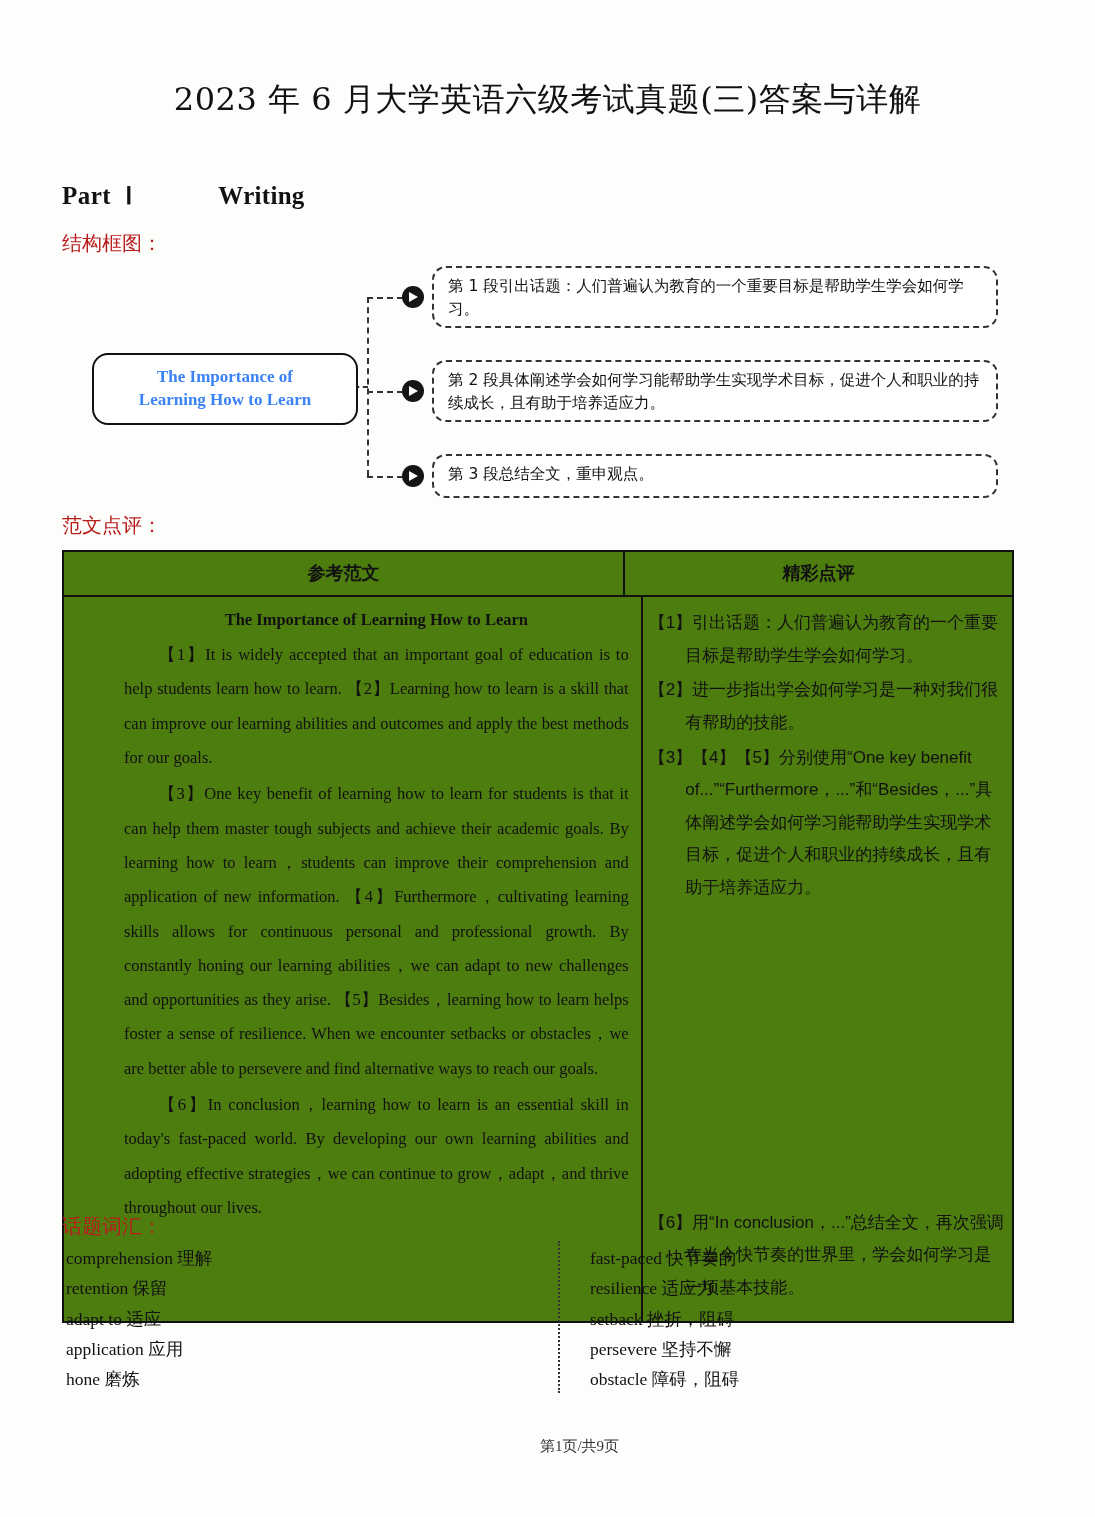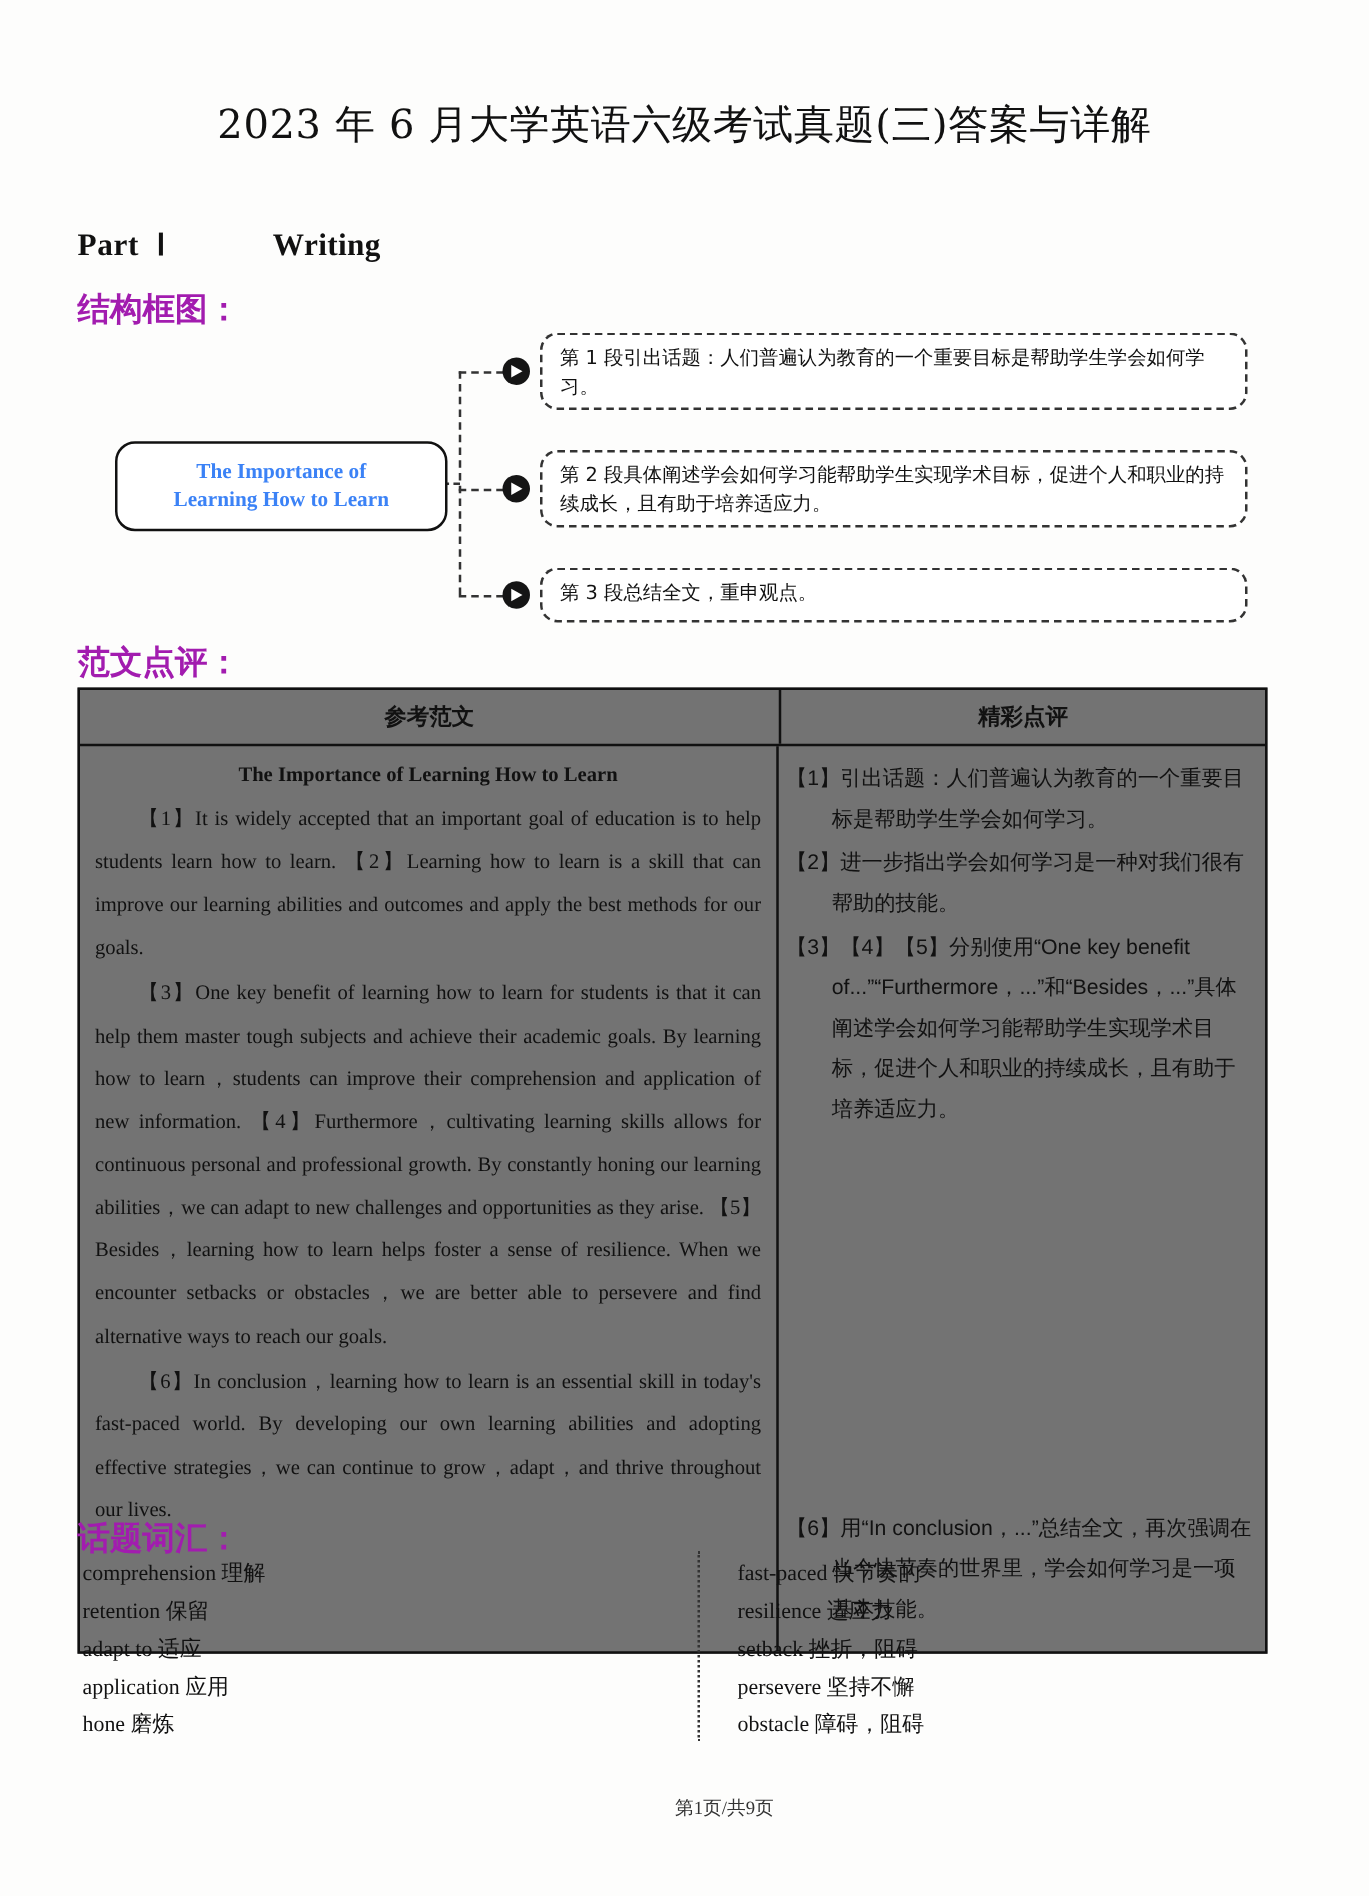--- a/index.html
+++ b/index.html
@@ -48,23 +48,23 @@
     color: #111;
   }
   .part-label { letter-spacing: 0.5px; }
   .part-num { margin-left: 14px; font-size: 24px; }
   .part-name { margin-left: 86px; letter-spacing: 0.3px; }
 
   .sect-label {
     position: absolute;
     left: 62px;
     font-family: "DejaVu Sans", "Liberation Sans", sans-serif;
-    font-weight: bold;
-    font-size: 26px;
-    color: #a21caf;
+    font-weight: normal;
+    font-size: 20px;
+    color: #b91c1c;
   }
   #label-structure { top: 230px; }
   #label-comment   { top: 512px; }
   #label-vocab     { top: 1213px; }
 
   
   .diagram {
     position: absolute;
     left: 62px;
     top: 258px;
@@ -161,37 +161,37 @@
   #conn-h3 { top: 218px; }
 
   
   .table {
     position: absolute;
     left: 62px;
     top: 550px;
     width: 952px;
     border: 2px solid #111;
     box-sizing: border-box;
-    background: #737373;
+    background: #4d7c0f;
   }
   .t-head {
     display: flex;
     border-bottom: 2px solid #111;
   }
   .t-head > div {
     text-align: center;
     font-family: "DejaVu Sans", "Liberation Sans", sans-serif;
     font-weight: bold;
     font-size: 18px;
     padding: 9px 0 10px;
     color: #111;
   }
   .col-a { width: 560px; border-right: 2px solid #111; }
   .col-b { width: 388px; }
-  .t-body { display: flex; }
+  .t-body { display: flex; margin-left: 48px; }
   .body-a {
     width: 560px;
     border-right: 2px solid #111;
     box-sizing: border-box;
     padding: 10px 12px 14px 12px;
     min-height: 610px;
   }
   .body-b {
     width: 390px;
     box-sizing: border-box;

